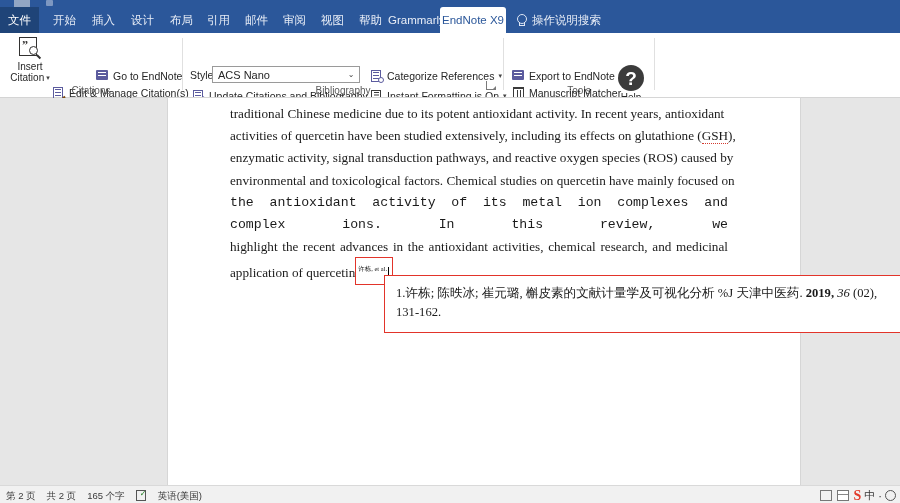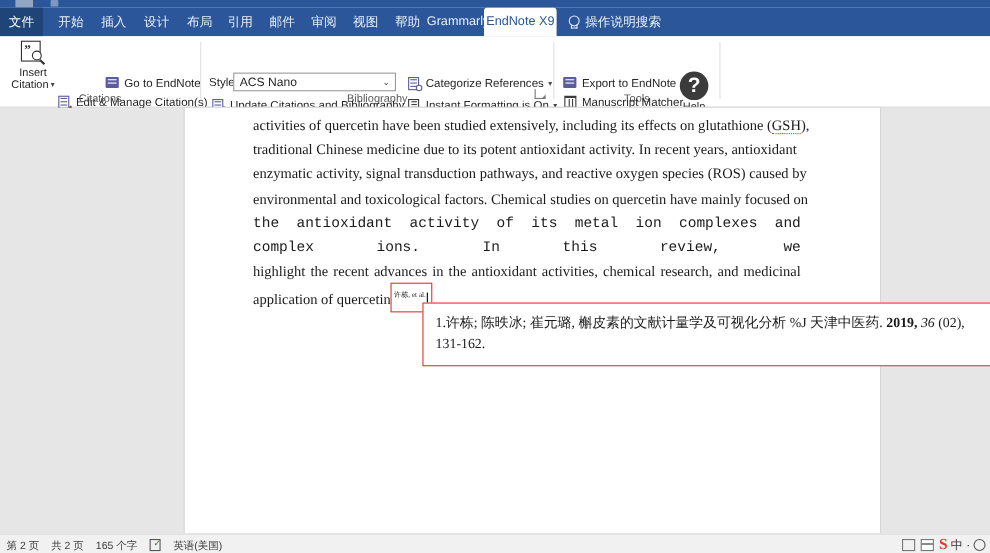--- a/index.html
+++ b/index.html
@@ -456,24 +456,24 @@
     <div id="help-lbl">Help</div>
   </div>
 
   <div class="grp-sep" style="left:654px;"></div>
 </div>
 
 <div id="canvas">
   <div id="page">
 
     <div id="doc-body">
+      <div class="para-line">traditional Chinese medicine due to its potent antioxidant activity. In recent years, antioxidant</div>
       <div class="para-line">
         <span>activities of quercetin have been studied extensively, including its effects on glutathione (</span><span class="spell">GSH</span><span>),</span>
       </div>
-      <div class="para-line">traditional Chinese medicine due to its potent antioxidant activity. In recent years, antioxidant</div>
       <div class="para-line">enzymatic activity, signal transduction pathways, and reactive oxygen species (ROS) caused by</div>
       <div class="para-line">environmental and toxicological factors. Chemical studies on quercetin have mainly focused on</div>
       <div class="para-line" style="text-align:justify;text-align-last:justify;white-space:normal;width:498px;font-family:Liberation Mono, monospace;">the antioxidant activity of its metal ion complexes and complex ions. In this review, we</div>
       <div class="para-line" style="text-align:justify;text-align-last:justify;white-space:normal;width:498px;">highlight the recent advances in the antioxidant activities, chemical research, and medicinal</div>
       <div class="para-line last">
         <span>application of quercetin</span><span id="cite-box"><span id="cite-sup">许栋, et al.</span><span id="cite-caret"></span></span><span>.</span>
       </div>
     </div>
 
     <div id="ref-box">

